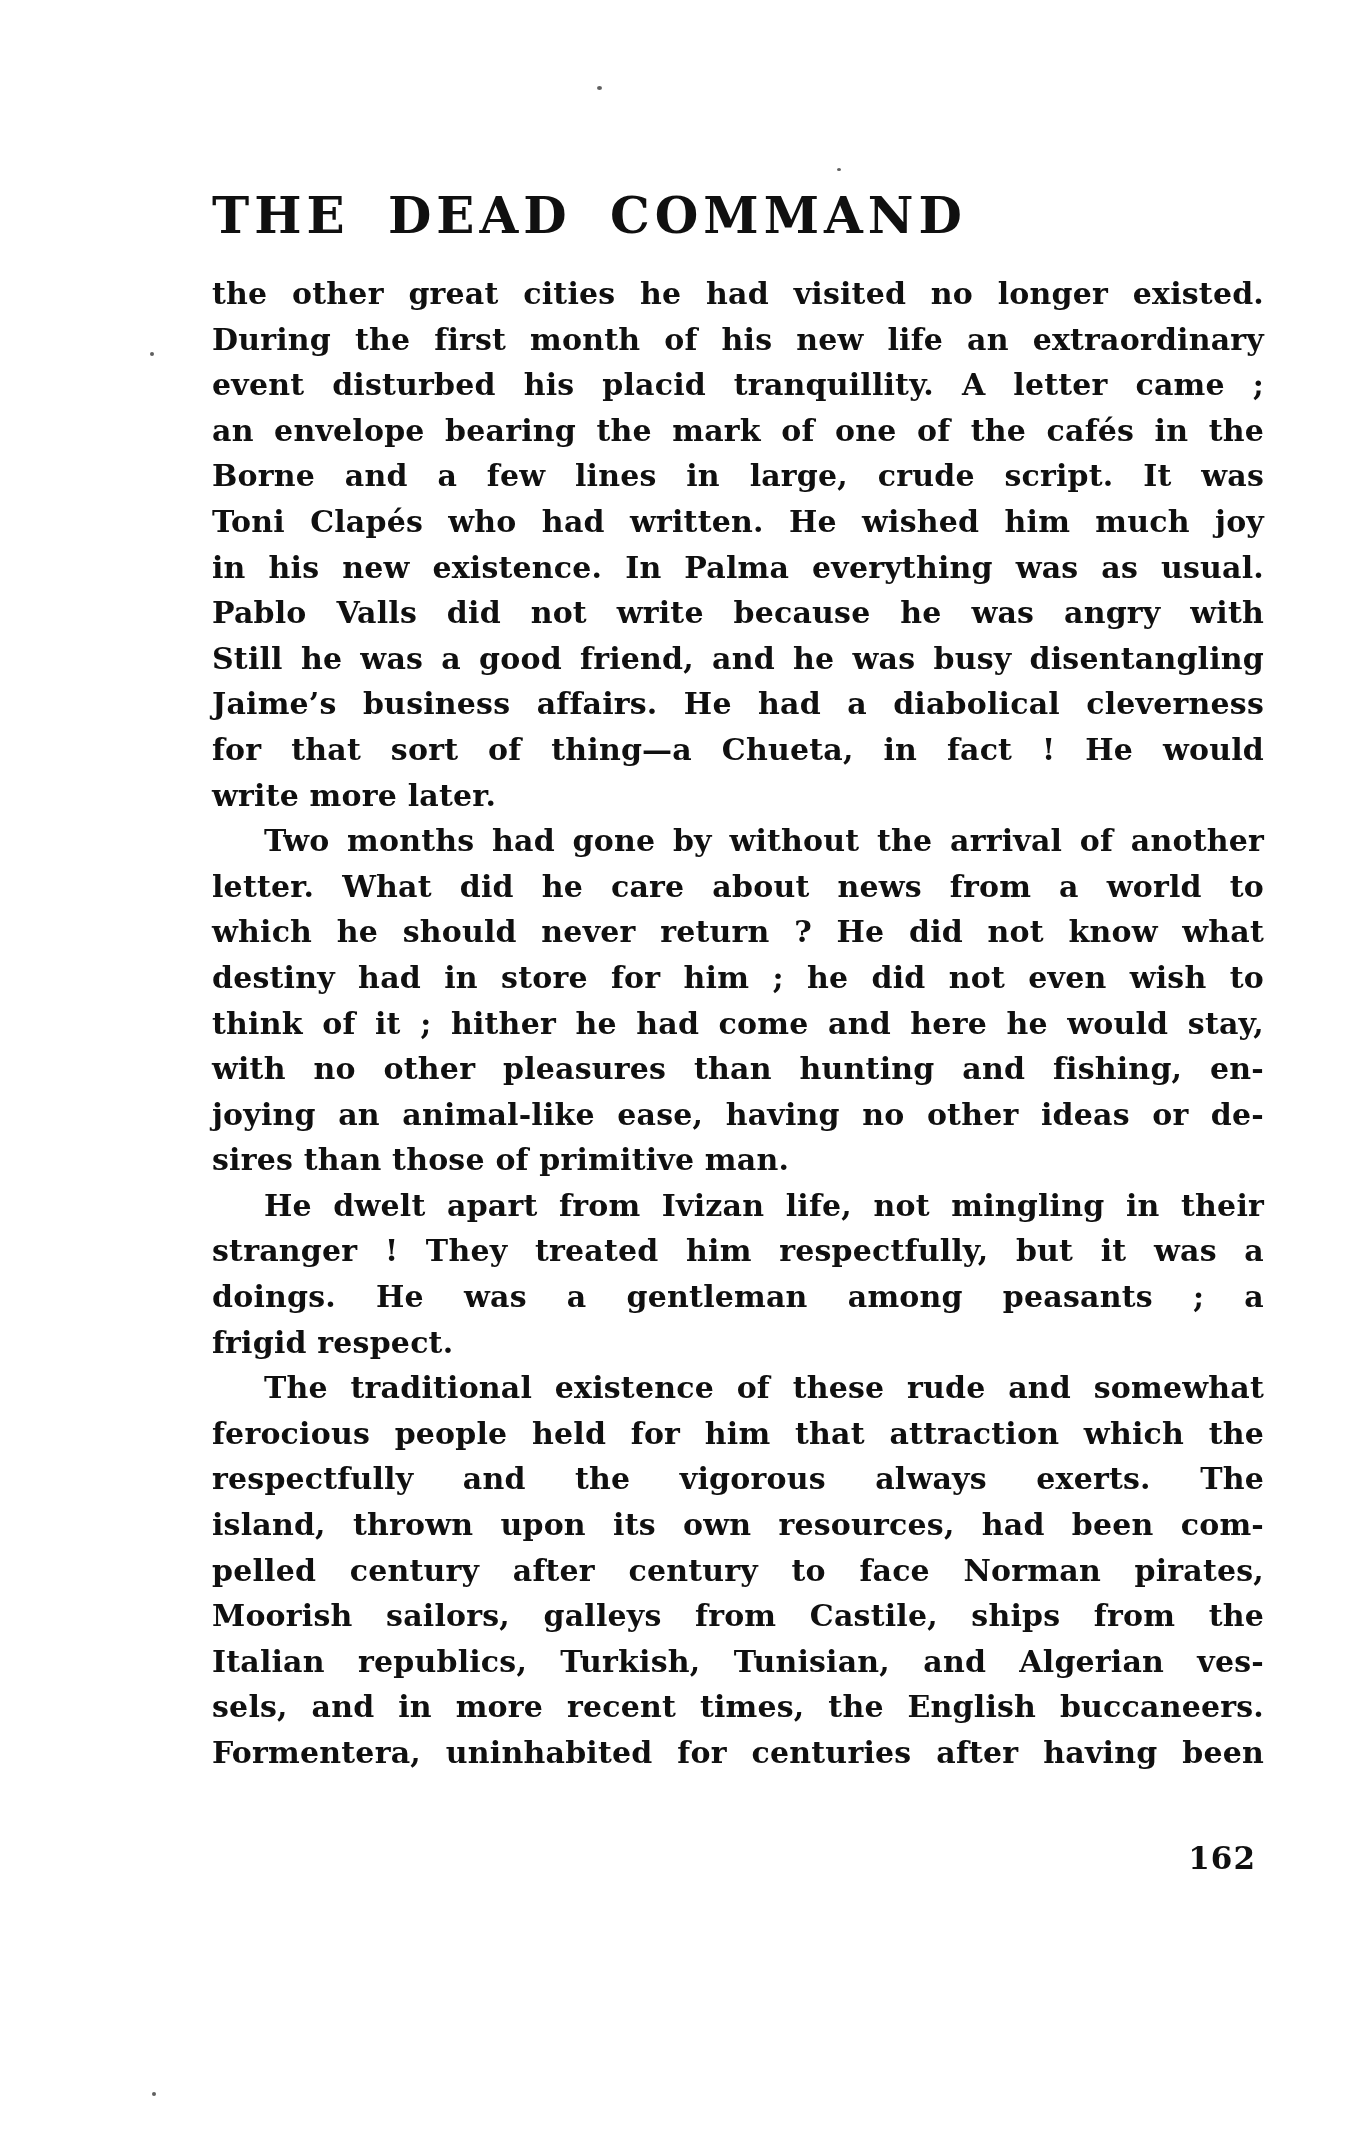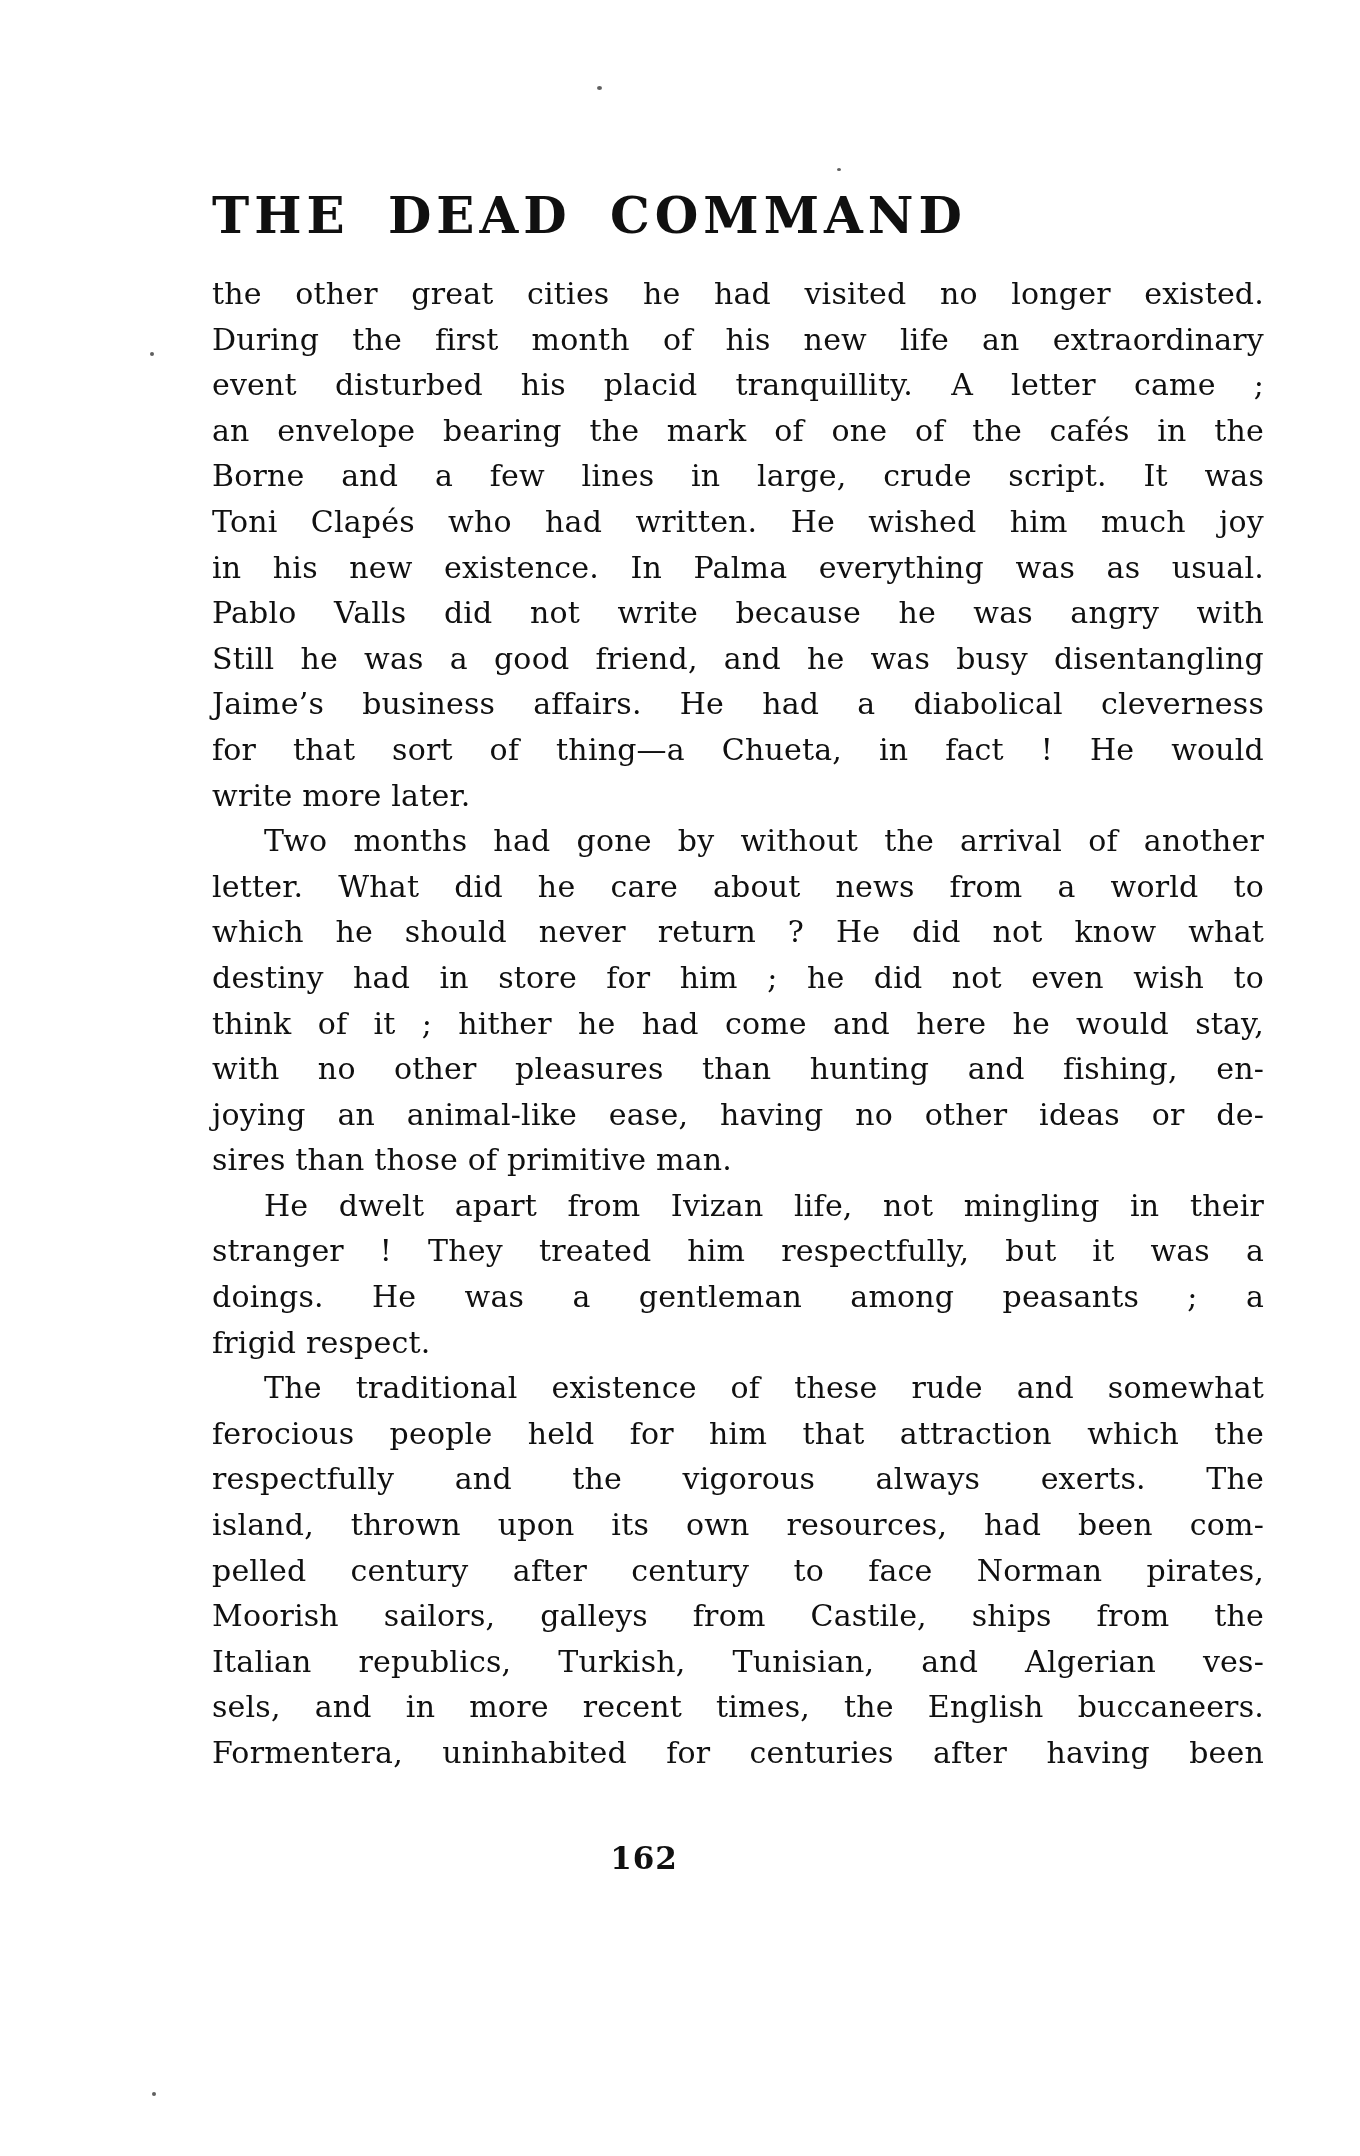--- a/index.html
+++ b/index.html
@@ -26,44 +26,44 @@
     font-weight:700;
     letter-spacing:5px;
     word-spacing:16px;
     white-space:nowrap;
   }
   .text-block{
     position:absolute;
     left:212px;
     top:271px;
     width:1052px;
+    font-weight:bold;
   }
   .text-line{
     font-size:30px;
     line-height:45.6px;
     text-align:justify;
     text-align-last:justify;
     letter-spacing:0.2px;
   }
   .text-line.flush{
     text-align-last:left;
   }
   .text-line.indent{
     text-indent:52px;
   }
   .page-number{
     position:absolute;
     left:0;
     width:1256px;
     top:1840px;
-    text-align:center;
+    text-align:right;
     font-size:31px;
     font-weight:700;
     letter-spacing:1px;
-    margin-left:16px;
   }
   .scan-speck{
     position:absolute;
     background:#2a2a2a;
     border-radius:50%;
     opacity:0.75;
   }
 </style>
 </head>
 <body>

